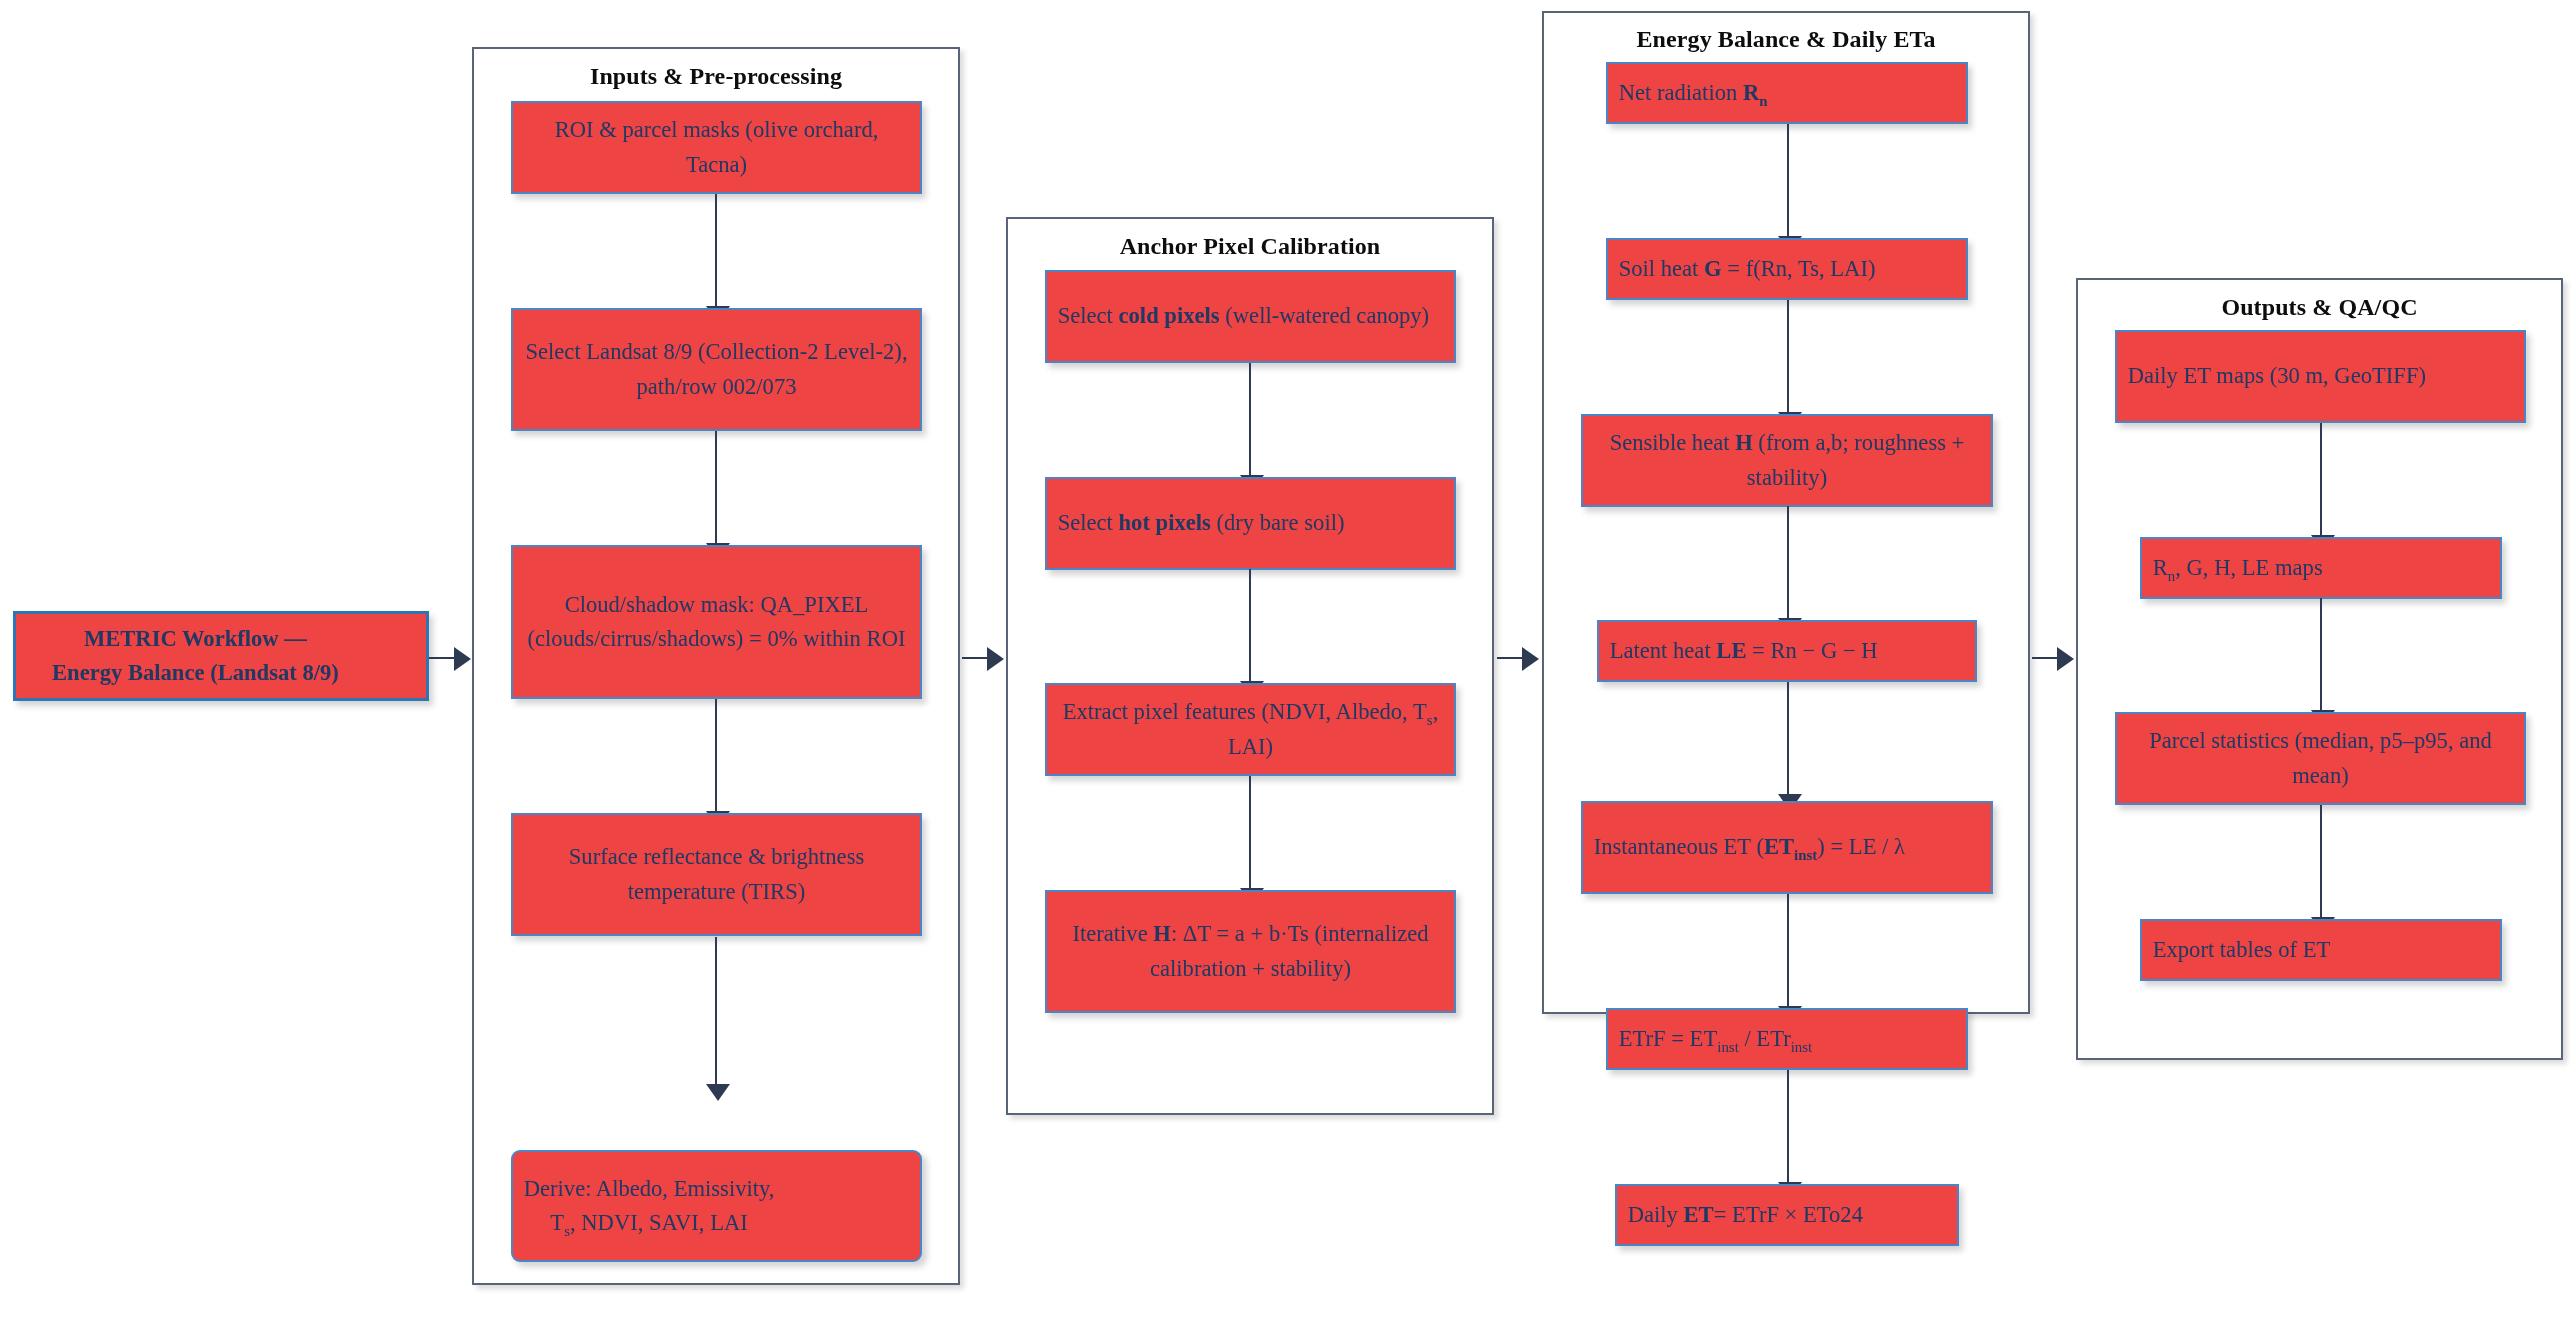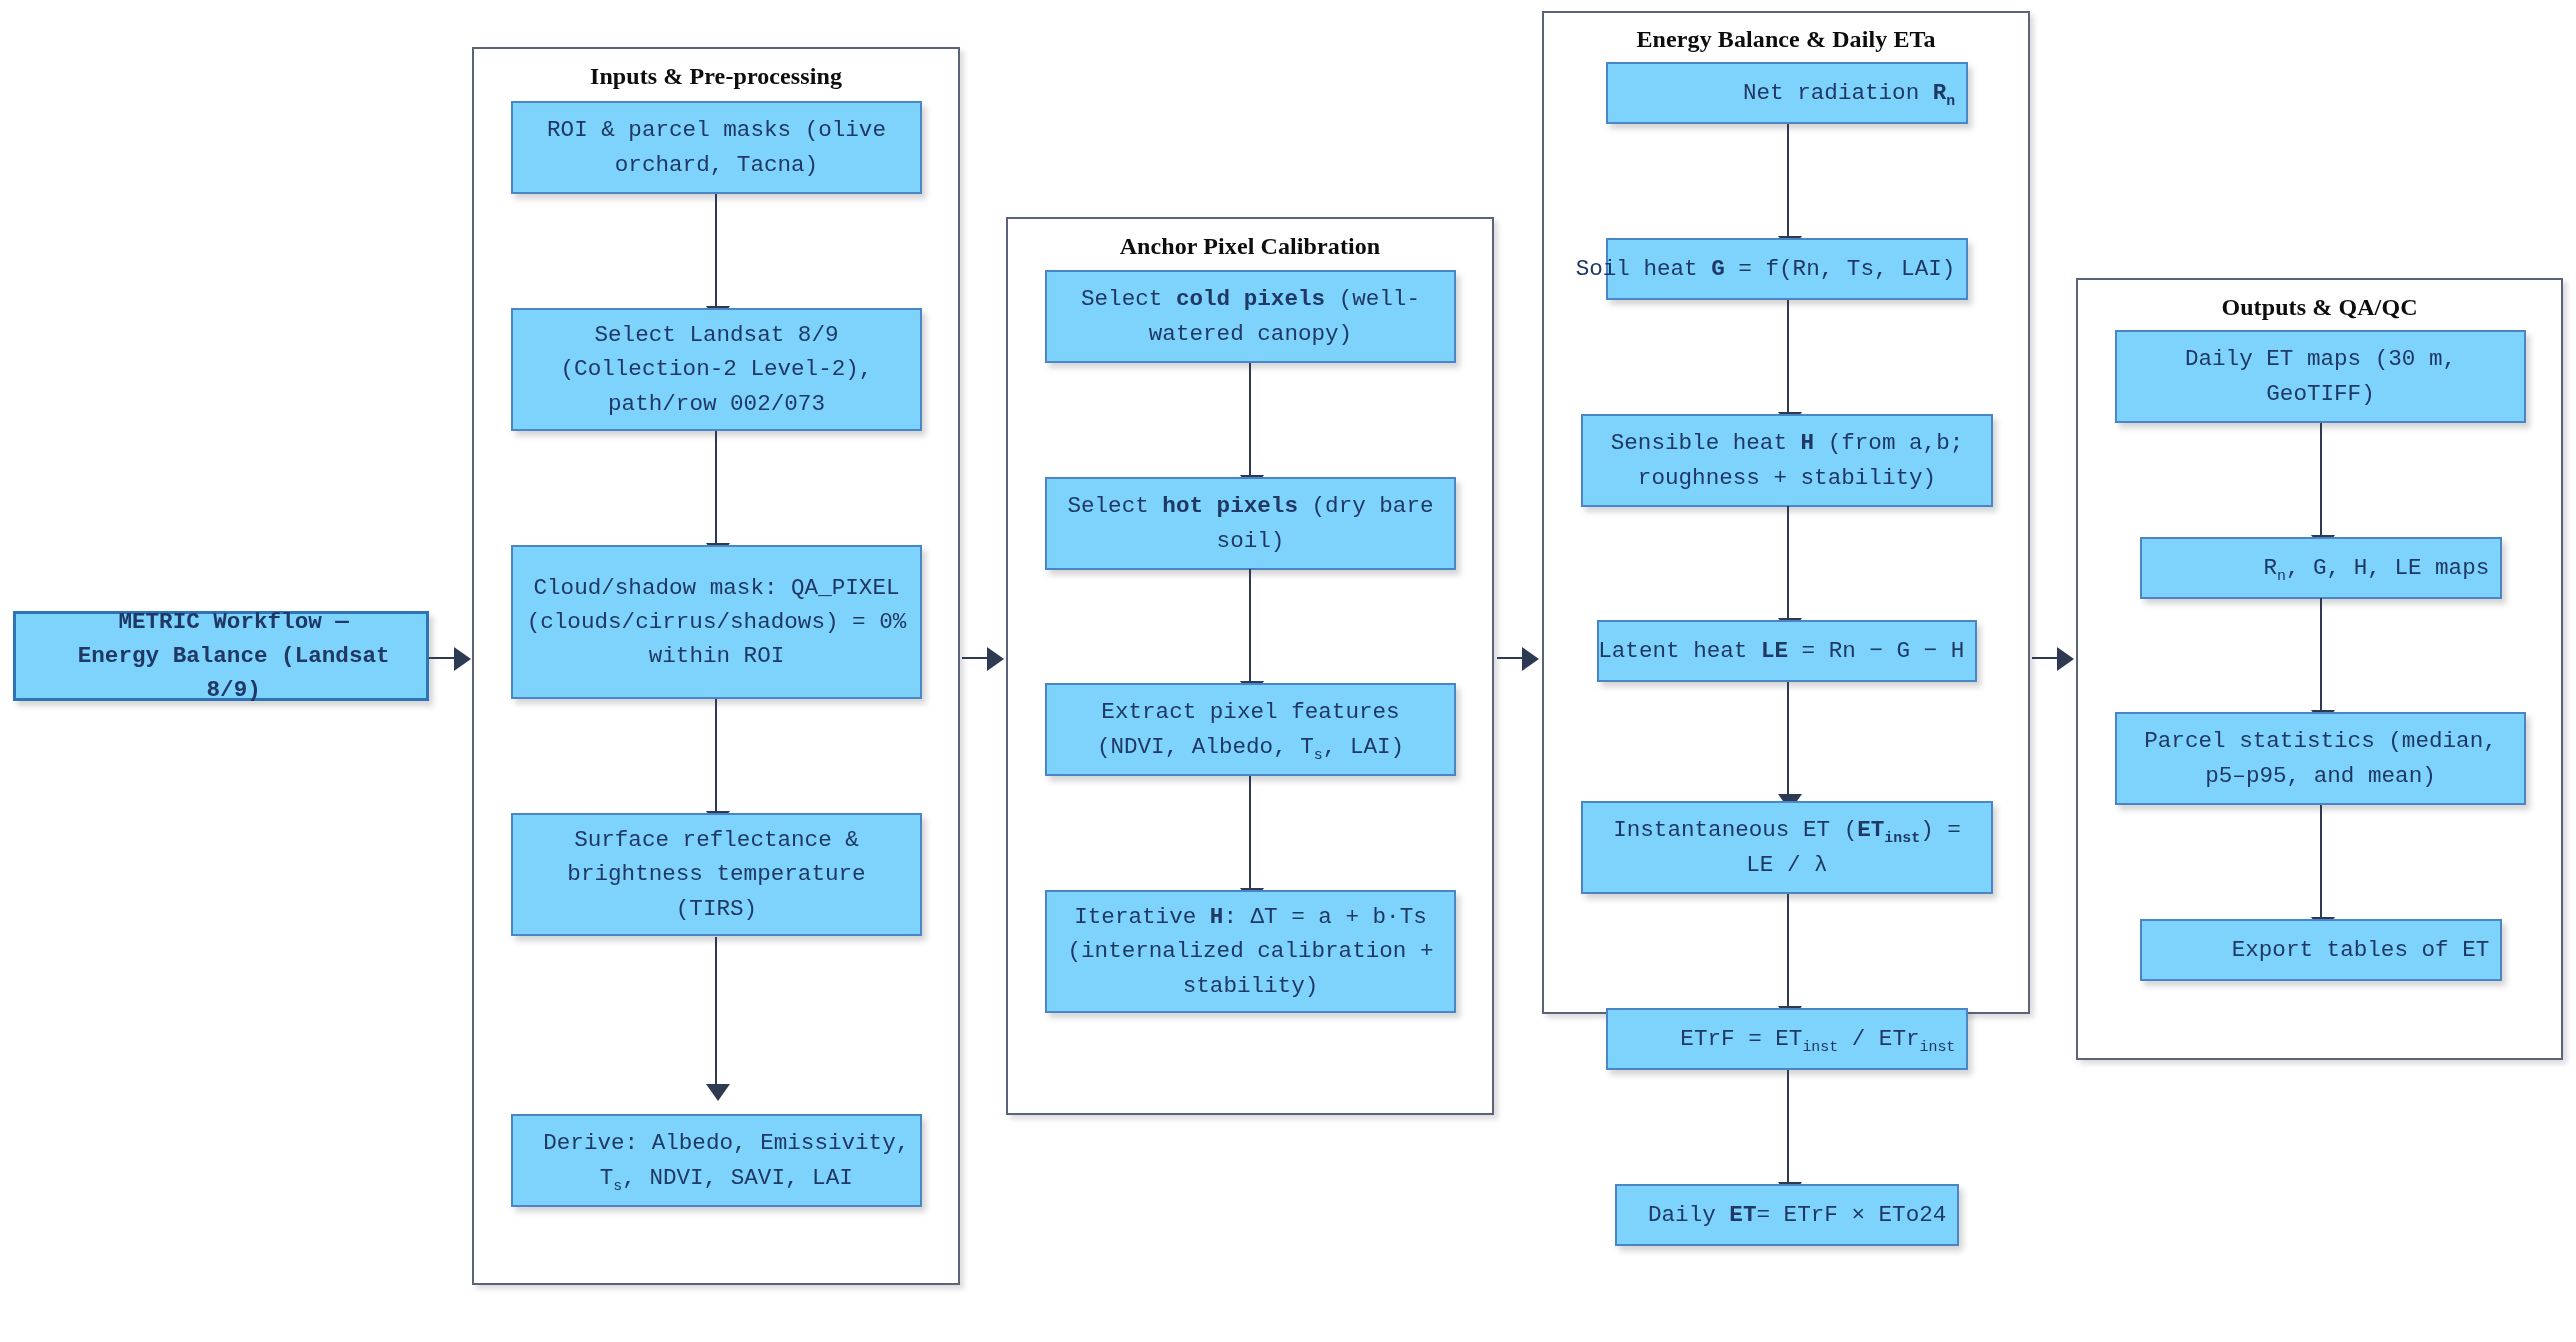--- a/index.html
+++ b/index.html
@@ -33,32 +33,31 @@
     color: #0d0d0d;
     font-size: 24px;
     letter-spacing: 0.1px;
     white-space: nowrap;
   }
 
   
   .node {
     position: absolute;
     box-sizing: border-box;
-    background: #7dd3fc;
+    background: #ef4444;
     border: 2.4px solid #4a86c5;
     color: #1f3864;
     display: flex;
     align-items: center;
-    justify-content: flex-end;
+    justify-content: flex-start;
     text-align: center;
     font-size: 22.6px;
     line-height: 1.52;
     padding: 3.6px 10.7px;
     box-shadow: 4.2px 4.7px 6px rgba(0,0,0,0.17);
-    font-family: Liberation Mono, monospace;
   }
   .node.start {
     border-color: #2e75b6;
     border-width: 3px;
     font-weight: bold;
     color: #1f3864;
   }
   .node b { font-weight: bold; }
   .node sub {
     font-size: 0.66em;
@@ -134,21 +133,21 @@
       <span>Cloud/shadow mask: QA_PIXEL (clouds/cirrus/shadows) = 0% within ROI</span>
     </span>
   </div>
   <div class="arrow-v" style="left:715px; top:699px; height:113px;"></div>
 
   <div class="node" style="left:511px; top:813px; width:411px; height:123px;">
     <span>Surface reflectance &amp; brightness temperature (TIRS)</span>
   </div>
   <div class="arrow-v" style="left:715px; top:937px; height:148px;"></div>
 
-  <div class="node" style="left:511px; top:1114px; width:411px; height:93px;">
+  <div class="node" style="left:511px; top:1150px; width:411px; height:112px;border-radius:9px;">
     <span>
       Derive: Albedo, Emissivity,<br>T<sub>s</sub>, NDVI, SAVI, LAI
       
     </span>
   </div>
 
   <div class="arrow-h" style="left:962px; top:657px; width:25px;"></div>
 
   <div class="group" style="left:1006px; top:217px; width:488px; height:898px;">
     <div class="group-title" style="top:14.2px;">Anchor Pixel Calibration</div>

